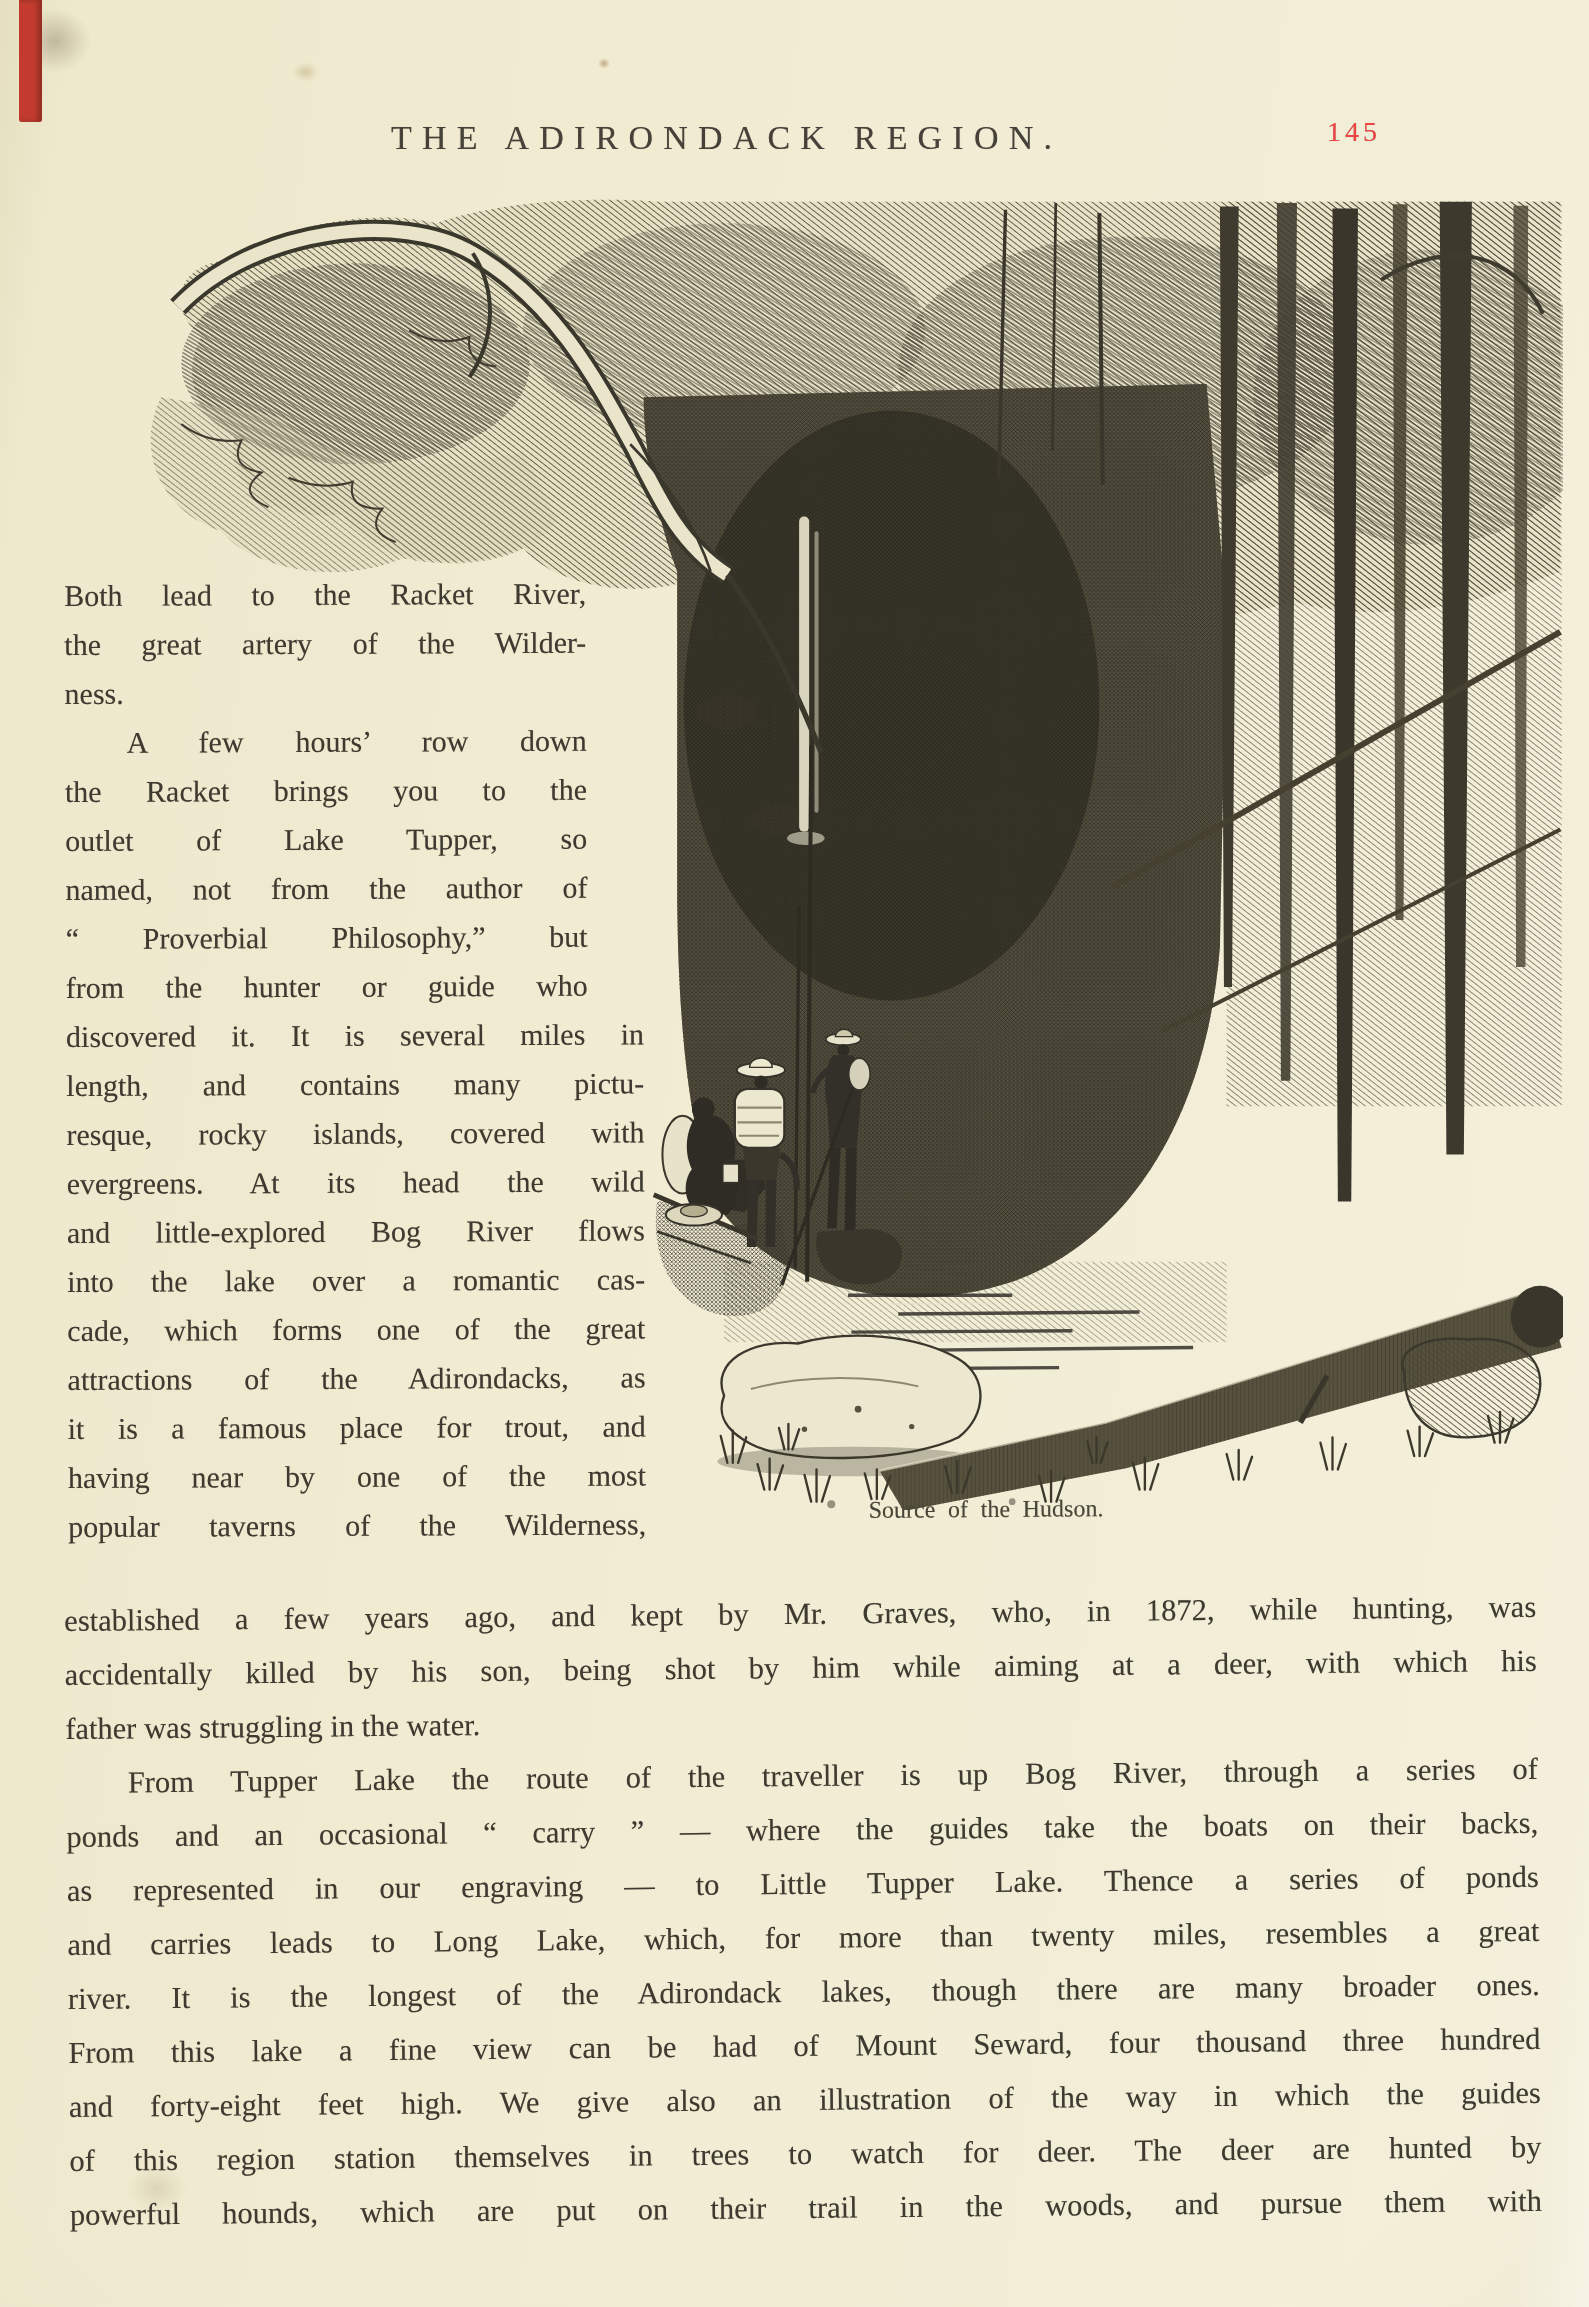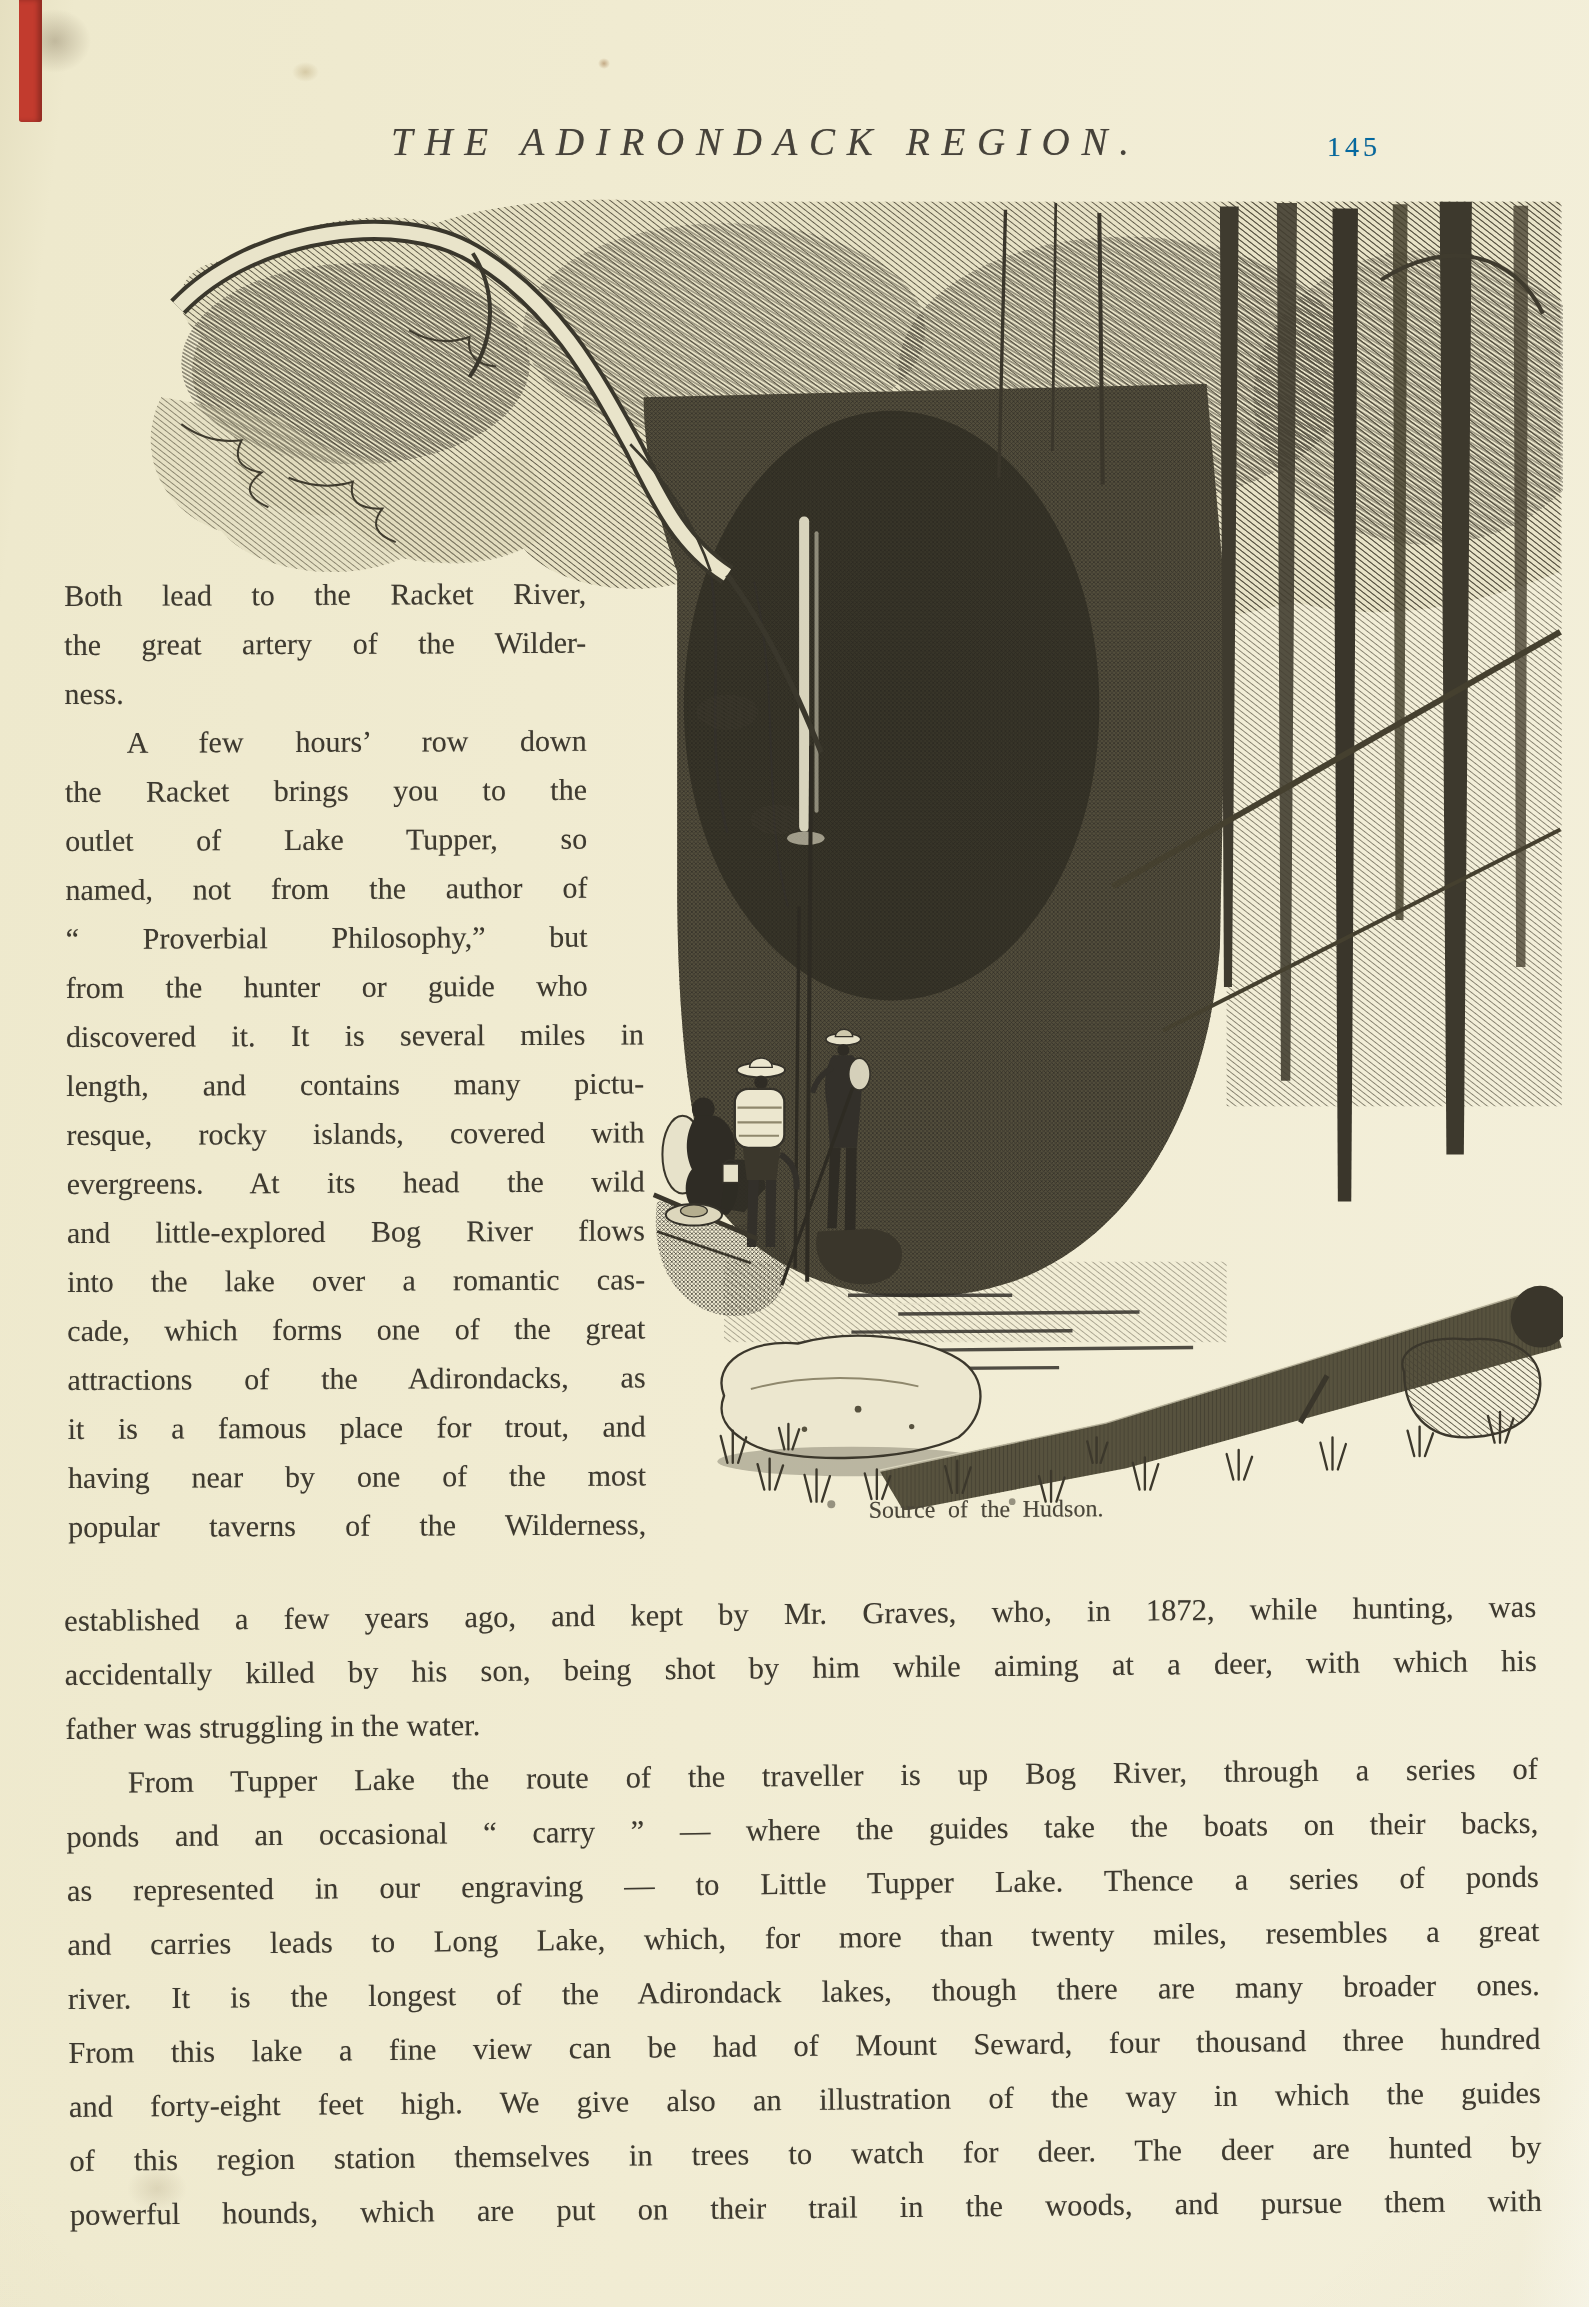--- a/index.html
+++ b/index.html
@@ -13,26 +13,26 @@
     background:radial-gradient(130% 120% at 45% 42%, rgba(0,0,0,0) 55%, rgba(100,85,45,.10) 100%);}
   .stain{position:absolute;border-radius:50%;pointer-events:none;}
   .stain1{left:19px;top:9.4px;width:72px;height:64px;background:radial-gradient(closest-side,rgba(110,95,70,.34),rgba(110,95,70,0));}
   .stain2{left:292px;top:62px;width:27px;height:20px;background:radial-gradient(closest-side,rgba(150,120,60,.28),rgba(150,120,60,0));}
   .stain3{left:598px;top:58px;width:12px;height:10.7px;background:radial-gradient(closest-side,rgba(140,90,40,.45),rgba(140,90,40,0));}
   .stain4{left:127px;top:2165px;width:60px;height:47px;background:radial-gradient(closest-side,rgba(120,100,60,.16),rgba(120,100,60,0));}
   .redtab{position:absolute;left:19px;top:0;width:23px;height:122px;background:#c23b2e;
     box-shadow:inset -4px 0 5.4px rgba(0,0,0,.25);border-radius:0 0 2.7px 2.7px;}
 
   .header-title{
-    position:absolute;left:391px;top:119px;font-size:39px;font-style:italic;
+    position:absolute;left:391px;top:119px;font-size:34px;
     letter-spacing:.30em;white-space:nowrap;color:#46423a;
     text-shadow:0 0 0.7px rgba(62,58,48,.45);
   }
   .header-pageno{
-    position:absolute;left:1327px;top:131px;font-size:28px;letter-spacing:4px;color:#0369a1;
+    position:absolute;left:1327px;top:116px;font-size:28px;letter-spacing:4px;color:#ef4444;
     text-shadow:0 0 0.7px rgba(62,58,48,.45);
   }
 
   .leftcol{
     position:absolute;left:64px;top:571px;width:578px;
     font-size:30px;line-height:49px;transform:rotate(-0.25deg);transform-origin:left top;
     text-shadow:0 0 0.7px rgba(62,58,48,.40);
   }
   .ln{text-align:justify;text-align-last:justify;text-justify:inter-word;white-space:normal;}
   .ln.nr{margin-right:56px;}

